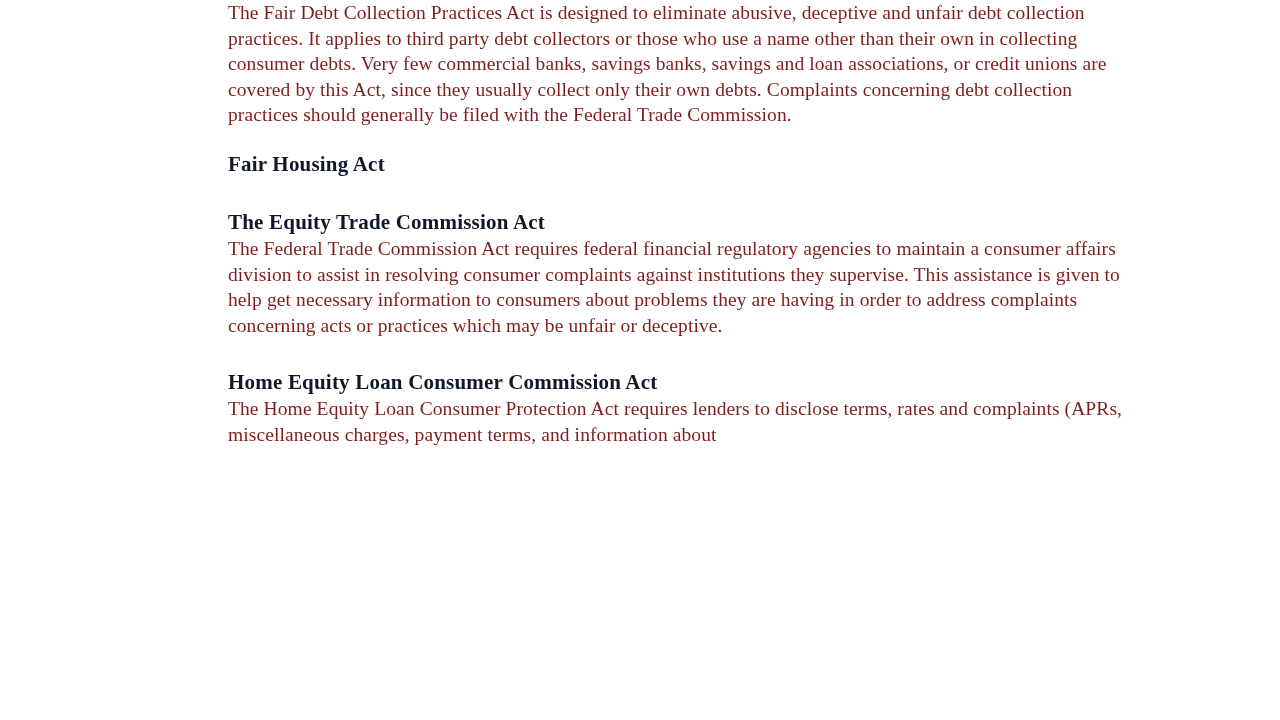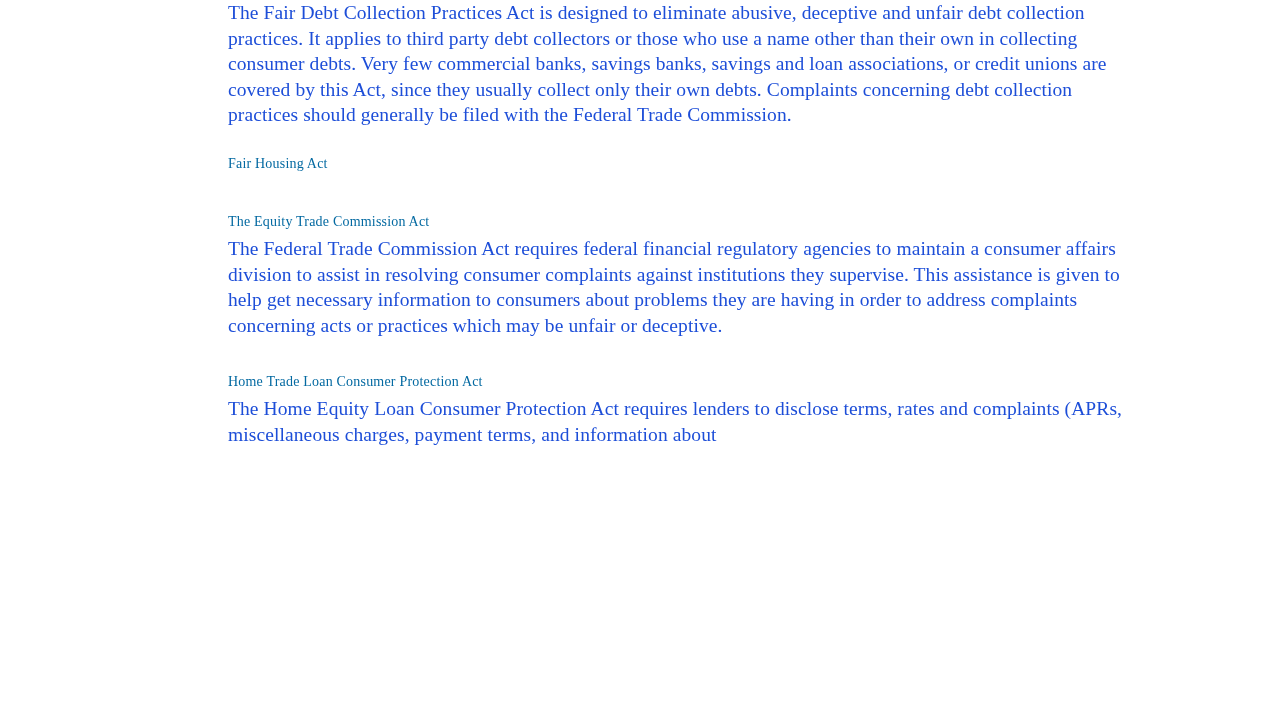--- a/index.html
+++ b/index.html
@@ -27,36 +27,36 @@
     left: 228px;
     top: 0px;
     width: 912px;
   }
   p.body-text {
     margin: 0 0 0 0;
     font-size: 19.5px;
     line-height: 25.6px;
     text-align: left;
     letter-spacing: 0.1px;
-    color: #1d4ed8;
+    color: #7f1d1d;
     font-weight: 400;
   }
   .section {
     margin-top: 22px;
   }
   .bullet-row {
     position: relative;
     padding-left: 0;
   }
   h2.heading {
     margin: 0;
-    font-size: 14px;
+    font-size: 21px;
     line-height: 28px;
-    font-weight: normal;
-    color: #0369a1;
+    font-weight: bold;
+    color: #0f172a;
     letter-spacing: 0.2px;
   }
   .para-after-heading {
     margin-top: 18px;
   }
   .section-gap-lg {
     margin-top: 30px;
   }
   .clip-bottom {
     overflow: hidden;
@@ -76,18 +76,18 @@
     </div>
 
     <div class="section-gap-lg bullet-row">
 
       <h2 class="heading">The Equity Trade Commission Act</h2>
     </div>
     <p class="body-text para-after-heading">The Federal Trade Commission Act requires federal financial regulatory agencies to maintain a consumer affairs division to assist in resolving consumer complaints against institutions they supervise. This assistance is given to help get necessary information to consumers about problems they are having in order to address complaints concerning acts or practices which may be unfair or deceptive.</p>
 
     <div class="section-gap-lg bullet-row">
 
-      <h2 class="heading">Home Trade Loan Consumer Protection Act</h2>
+      <h2 class="heading">Home Equity Loan Consumer Commission Act</h2>
     </div>
     <p class="body-text para-after-heading">The Home Equity Loan Consumer Protection Act requires lenders to disclose terms, rates and complaints (APRs, miscellaneous charges, payment terms, and information about</p>
 
   </div>
 </div>
 
 </body></html>

